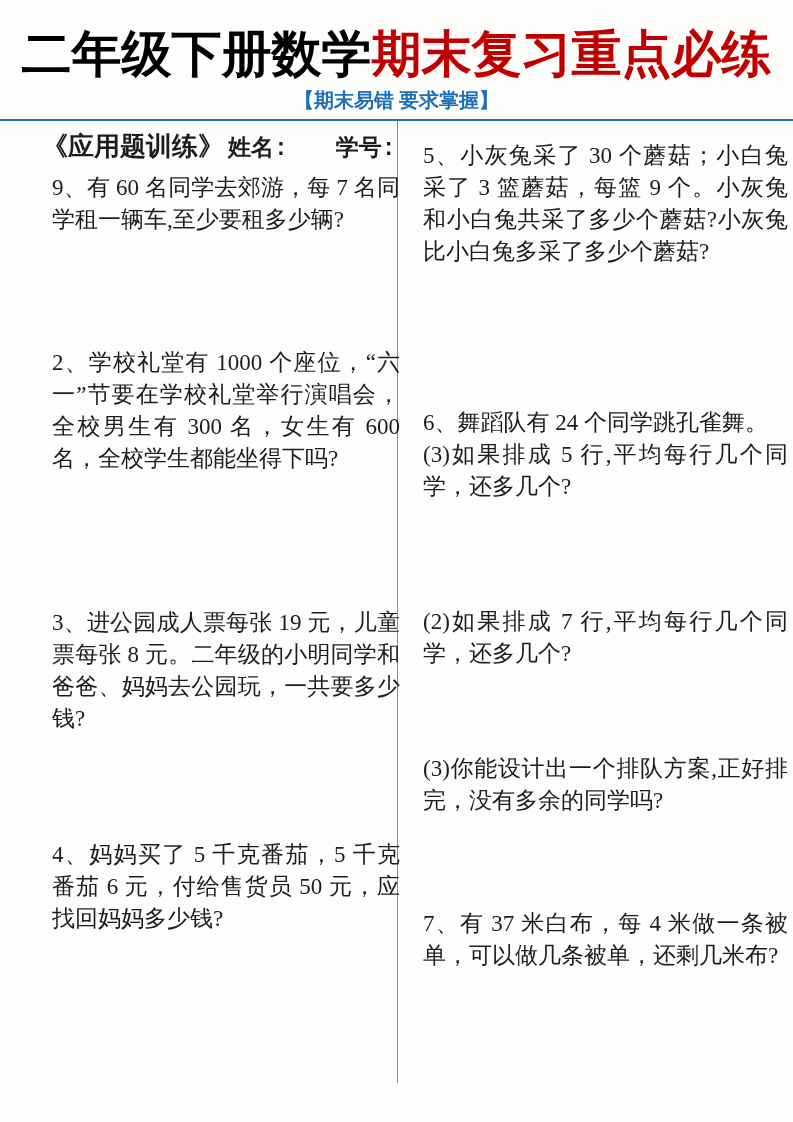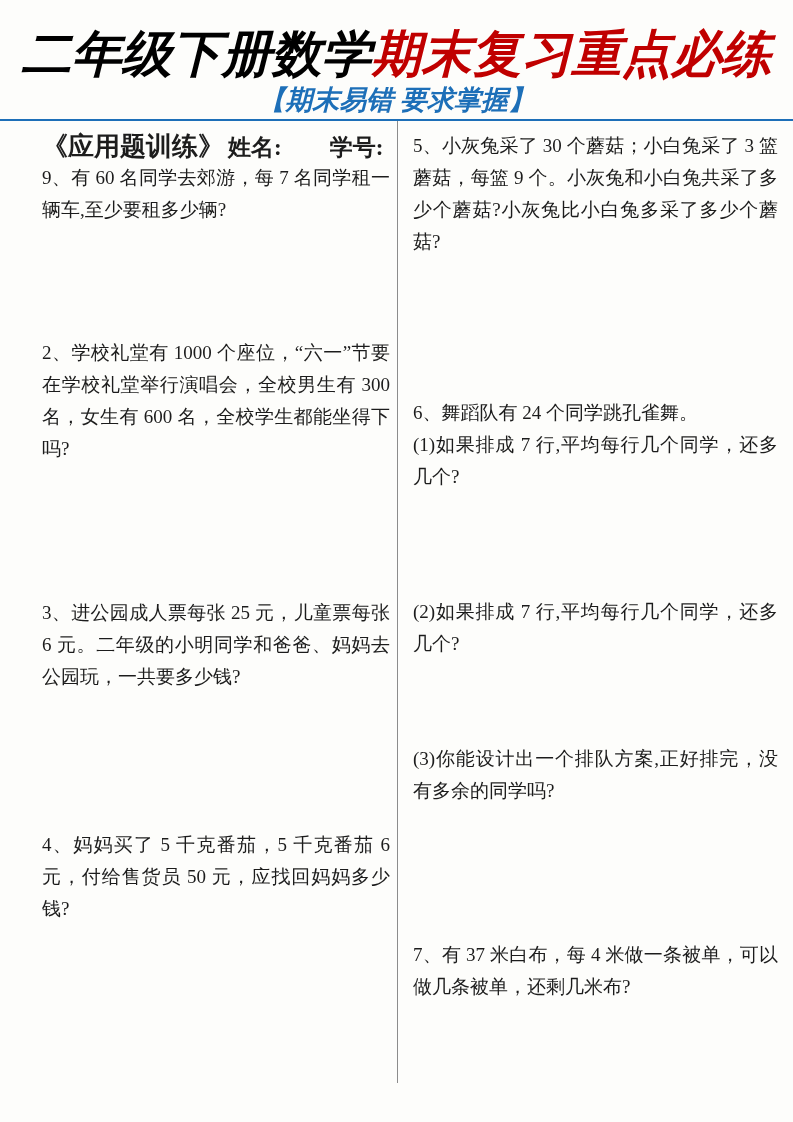--- a/index.html
+++ b/index.html
@@ -11,34 +11,34 @@
   html,body{margin:0;padding:0;background:#ffffff;}
   .page{
     position:relative;
     width:793px;height:1122px;
     background:#fdfdfb;
     overflow:hidden;
     font-family:"Liberation Serif","DejaVu Serif",serif;
     color:var(--text-black);
   }
   
-  .hdr{padding-top:24px;text-align:center;font-style:italic;}
+  .hdr{padding-top:24px;text-align:center;}
   .hdr h1{
     margin:0;
     font-size:50px;
     line-height:60px;
     font-weight:bold;
     letter-spacing:0px;
     white-space:nowrap;
   }
   .t-black{color:#000;}
   .t-red{color:var(--title-red);}
   .subtitle{
     margin-top:1px;
-    font-size:27px;
+    font-size:20px;
     line-height:31px;
     font-weight:bold;
     color:var(--accent-blue);
   }
   .blue-rule{
     margin-top:3px;
     width:100%;height:2px;
     background:var(--accent-blue);
   }
   
@@ -57,27 +57,27 @@
     white-space:nowrap;
   }
   .sec-title{
     font-size:26px;
     font-weight:bold;
     font-family:"Liberation Serif","DejaVu Serif",serif;
   }
   .lbl{
     font-size:23px;
     font-weight:bold;
-    font-family:Liberation Serif, serif;
+    font-family:Liberation Mono, monospace;
     margin-left:4px;
   }
   .lbl.id{margin-left:48px;}
   .problem{
-    margin:0;
-    font-size:19px;
+    margin:10px;
+    font-size:23px;
     line-height:32px;
     text-align:justify;
     text-align-last:left;
     white-space:pre-line;
     word-break:break-all;
   }
 </style>
 </head>
 <body>
 
@@ -94,24 +94,24 @@
     <div class="col-divider"></div>
 
     <div class="block left-col sec-header" style="top:8px">
       <span class="sec-title">《应用题训练》</span>
       <span class="lbl">姓名:</span>
       <span class="lbl id">学号:</span>
     </div>
 
     <p class="problem block left-col" style="top:41px">9、有 60 名同学去郊游，每 7 名同学租一辆车,至少要租多少辆?</p>
     <p class="problem block left-col" style="top:216px">2、学校礼堂有 1000 个座位，“六一”节要在学校礼堂举行演唱会，全校男生有 300 名，女生有 600 名，全校学生都能坐得下吗?</p>
-    <p class="problem block left-col" style="top:476px">3、进公园成人票每张 25 元，儿童票每张 6 元。二年级的小明同学和爸爸、妈妈去公园玩，一共要多少钱?</p>
+    <p class="problem block left-col" style="top:476px">3、进公园成人票每张 19 元，儿童票每张 8 元。二年级的小明同学和爸爸、妈妈去公园玩，一共要多少钱?</p>
     <p class="problem block left-col" style="top:708px">4、妈妈买了 5 千克番茄，5 千克番茄 6 元，付给售货员 50 元，应找回妈妈多少钱?</p>
 
     <p class="problem block right-col" style="top:9px">5、小灰兔采了 30 个蘑菇；小白兔采了 3 篮蘑菇，每篮 9 个。小灰兔和小白兔共采了多少个蘑菇?小灰兔比小白兔多采了多少个蘑菇?</p>
     <p class="problem block right-col" style="top:276px">6、舞蹈队有 24 个同学跳孔雀舞。
-(1)如果排成 7 行,平均每行几个同学，还多几个?</p>
+(3)如果排成 5 行,平均每行几个同学，还多几个?</p>
     <p class="problem block right-col" style="top:475px">(2)如果排成 7 行,平均每行几个同学，还多几个?</p>
     <p class="problem block right-col" style="top:622px">(3)你能设计出一个排队方案,正好排完，没有多余的同学吗?</p>
-    <p class="problem block right-col" style="top:818px">7、有 37 米白布，每 4 米做一条被单，可以做几条被单，还剩几米布?</p>
+    <p class="problem block right-col" style="top:777px">7、有 37 米白布，每 4 米做一条被单，可以做几条被单，还剩几米布?</p>
   </main>
 
 </div>
 
 </body></html>

